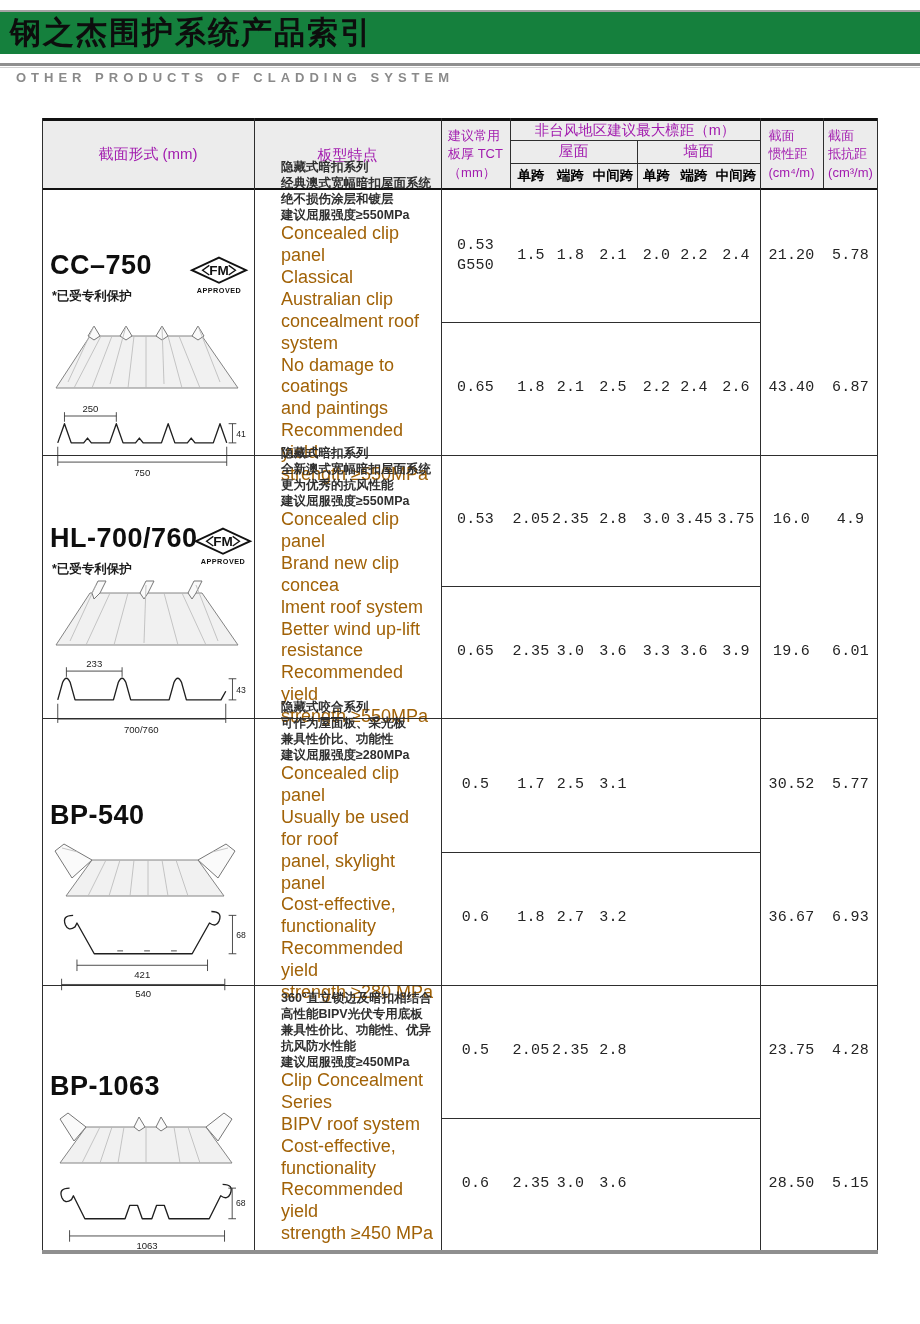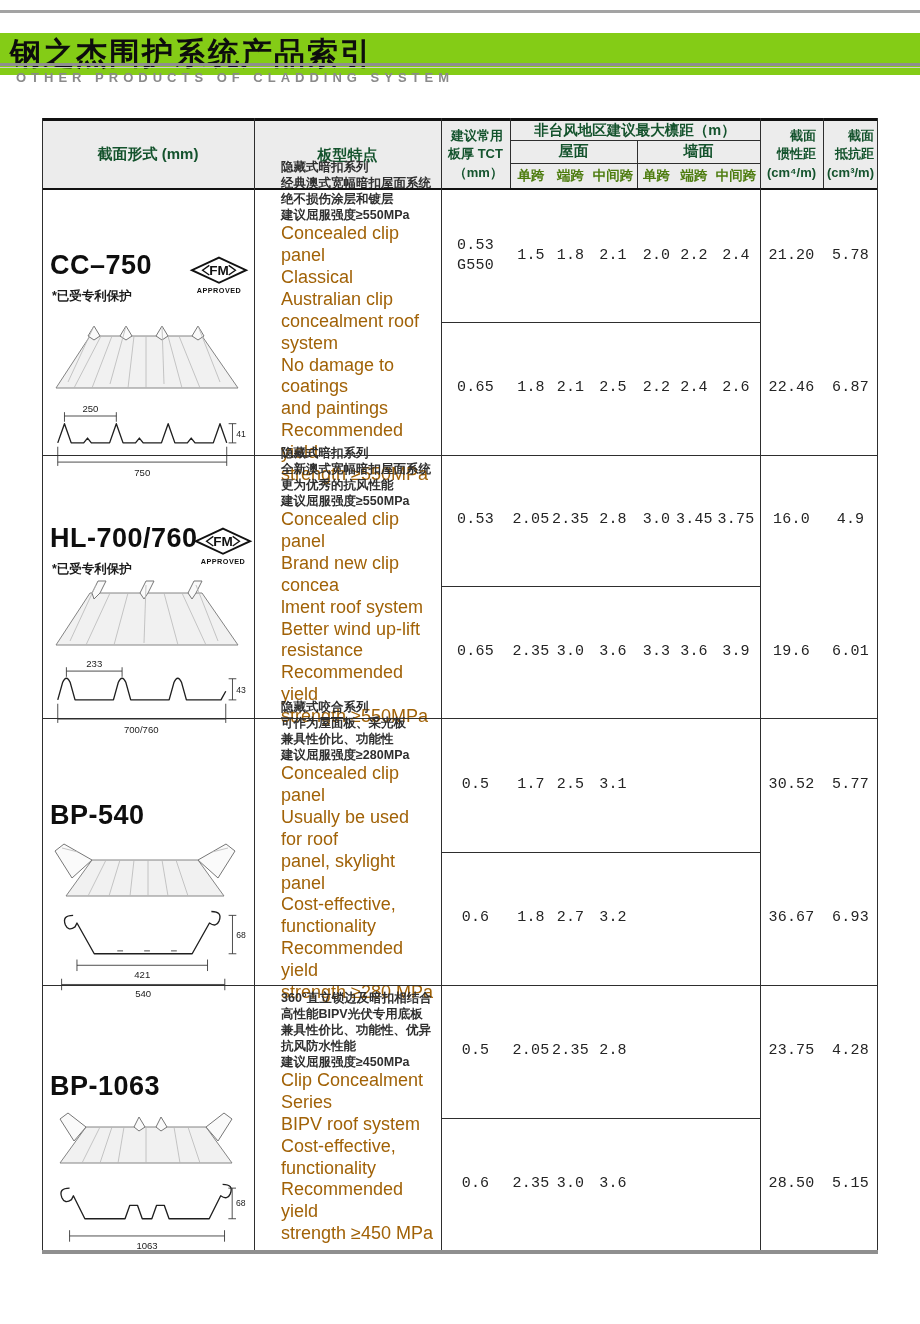--- a/index.html
+++ b/index.html
@@ -2,41 +2,41 @@
 <html><head>
 <meta charset="utf-8">
 <style>
   html,body{margin:0;padding:0;background:#fff;}
   body{width:920px;height:1324px;position:relative;overflow:hidden;
        font-family:"Liberation Sans","DejaVu Sans",sans-serif;color:#222;}
   .abs{position:absolute;}
   .preline{white-space:pre-line;}
   
   .top-rule{left:0;top:10px;width:920px;height:3px;background:#a3a3a3;}
-  .title-band{left:0;top:33px;width:920px;height:42px;background:#84cc16;
+  .title-band{left:0;top:12px;width:920px;height:42px;background:#15803d;
               display:flex;align-items:center;}
   .title-band h1{margin:0;padding-left:10px;font-size:31px;font-weight:900;
                  letter-spacing:2px;color:#0d0d0d;}
   .title-rule{left:0;top:63px;width:920px;height:3px;background:#8f8f8f;}
   .title-rule2{left:0;top:67px;width:920px;height:1px;background:#cfcfcf;}
   .subtitle{left:10px;top:70px;font-size:13px;font-weight:700;
             letter-spacing:5px;color:#8a8a8a;margin-left:6px;}
   
   .table{left:42px;top:118px;width:836px;height:1136px;}
   .hline{position:absolute;background:#2e2e2e;height:1px;}
   .vline{position:absolute;background:#2e2e2e;width:1px;}
   .thick{background:#111;}
   .gray-bar{position:absolute;background:#8f8f8f;}
   .head-bg{left:0;top:3px;width:836px;height:67px;background:#ececec;}
   .hcell{position:absolute;display:flex;align-items:center;justify-content:center;
-         text-align:right;font-weight:700;color:#14532d;}
+         text-align:left;font-weight:400;color:#a21caf;}
   .hcell.big{font-size:15px;}
   .hcell.sm{font-size:13px;line-height:1.42;}
   .spans-grid{position:absolute;display:grid;align-items:center;}
-  .spans-grid div{text-align:center;font-size:13.5px;font-weight:700;color:#4d7c0f;}
+  .spans-grid div{text-align:center;font-size:13.5px;font-weight:700;color:#000000;}
   .cols-roof{grid-template-columns:42px 37px 48px;}
   .cols-wall{grid-template-columns:39px 36px 48px;}
   
   .group{position:absolute;left:0;width:836px;}
   .sec-cell{position:absolute;left:0;top:0;width:212px;height:100%;margin-top:32px;}
   .prod-name{position:absolute;left:8px;font-size:27px;font-weight:800;
              letter-spacing:.5px;color:#0e0e0e;}
   .patent{position:absolute;left:10px;font-size:12.5px;font-weight:700;color:#1a1a1a;}
   .feat-cell{position:absolute;left:212px;top:0;width:187px;height:100%;
              display:flex;flex-direction:column;justify-content:center;
@@ -172,21 +172,21 @@
         <div>5.78</div>
       </div>
       <div class="num-grid" style="height:133px;">
         <div class="preline">0.65</div>
         <div>1.8</div>
         <div>2.1</div>
         <div>2.5</div>
         <div>2.2</div>
         <div>2.4</div>
         <div>2.6</div>
-        <div>22.46</div>
+        <div>43.40</div>
         <div>6.87</div>
       </div>
     </div>
   </div>
 
   <div class="group" style="top:337px;height:263px;">
     <div class="sec-cell">
       <div class="prod-name" style="top:36px;">HL-700/760</div>
       <div class="patent" style="top:74px;">*已受专利保护</div>
       <svg style="left:152px;top:38px;" width="58" height="44" viewBox="0 0 60 44">

